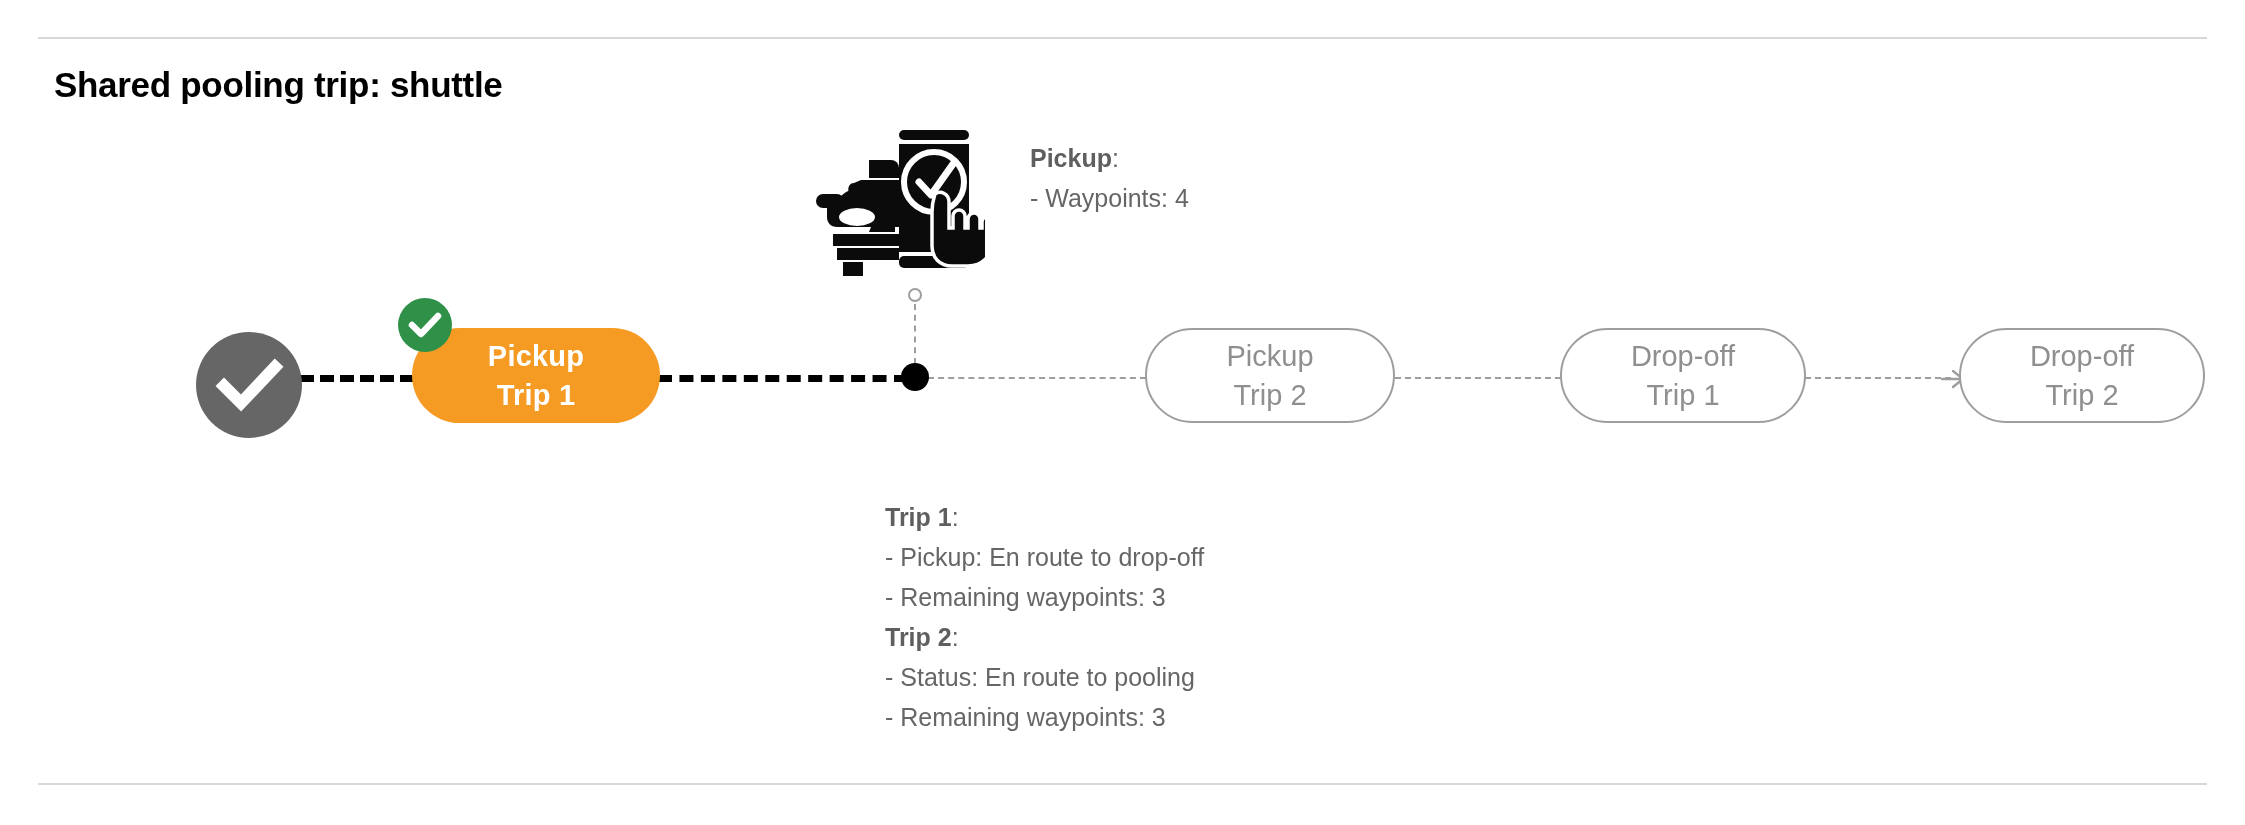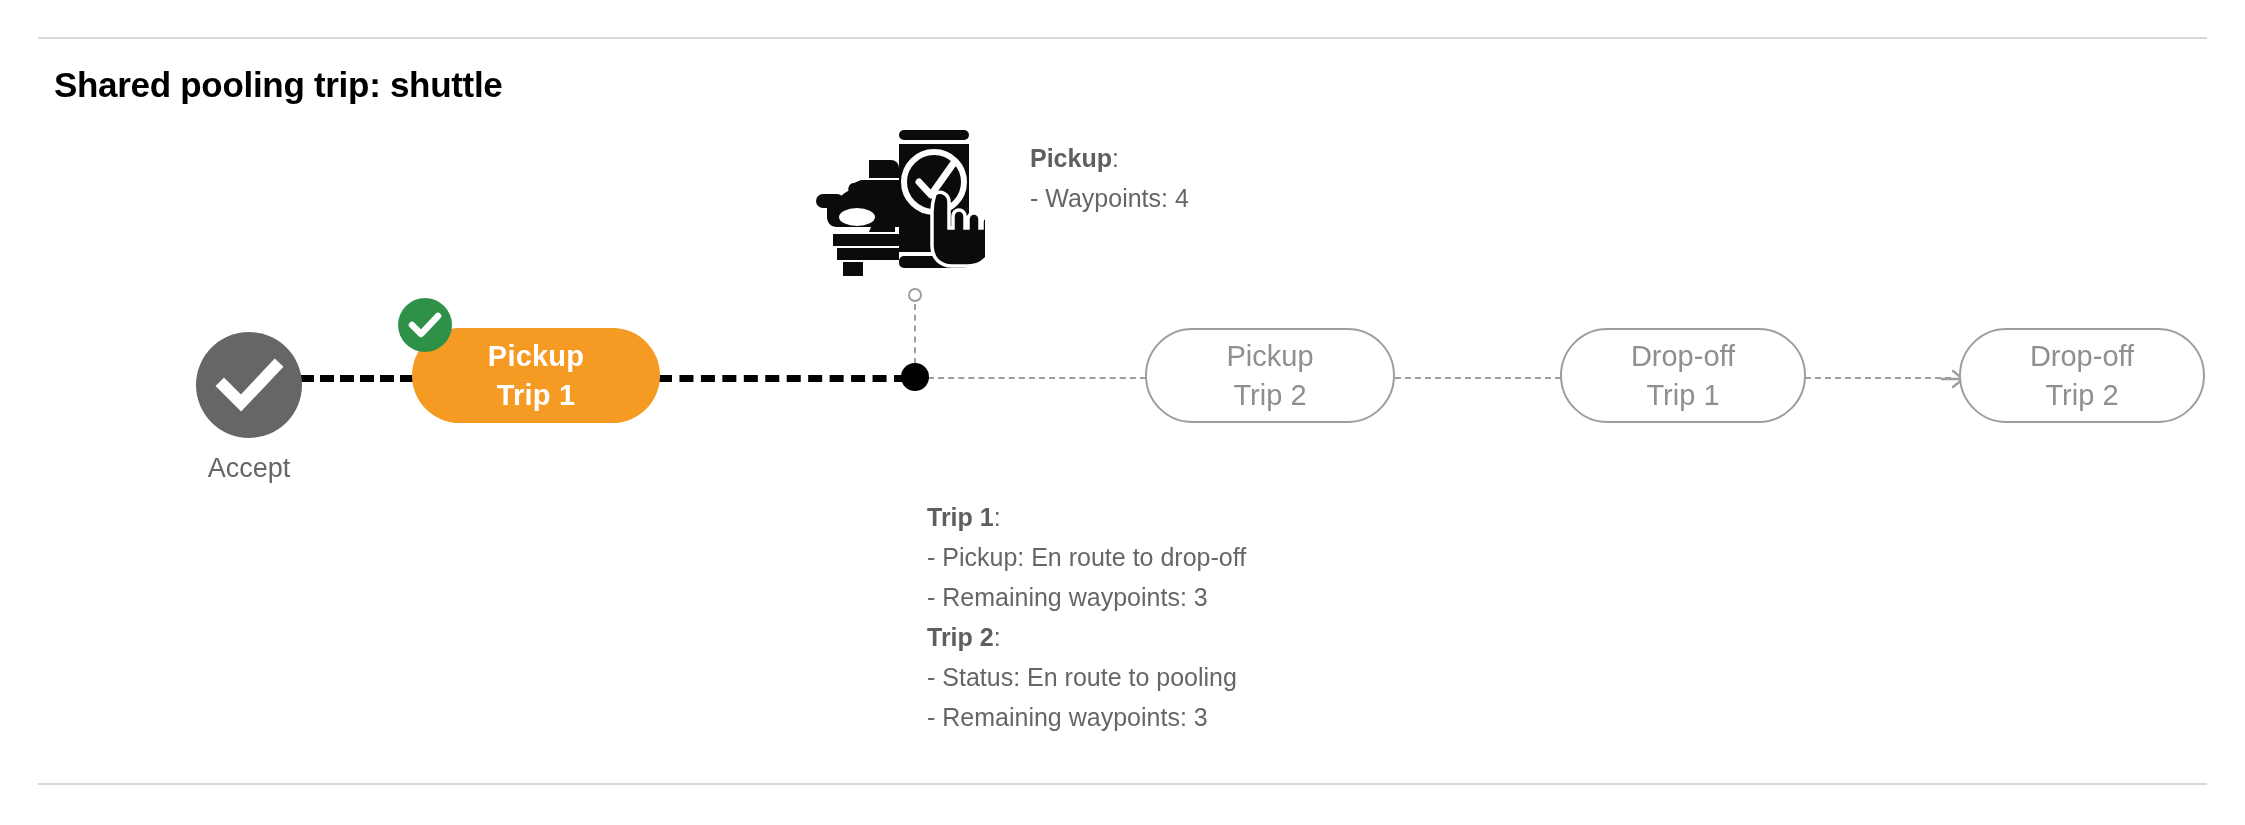--- a/index.html
+++ b/index.html
@@ -193,21 +193,21 @@
   .trips-info {
     position: absolute;
     left: 885px;
     top: 497px;
     font-size: 25px;
     line-height: 40px;
     color: #666666;
     white-space: nowrap;
   }
   .trips-info .hd { font-weight: bold; color: #5f5f5f; }
-  .trips-info .row { display: block; margin-left: 42px; }
+  .trips-info .row { display: block; }
 </style>
 </head>
 <body>
 
 <div id="page">
 
   <div class="rule top"></div>
   <div class="rule bottom"></div>
 
   <div class="page-title">Shared pooling trip: shuttle</div>
@@ -226,21 +226,20 @@
     <svg style="position:absolute; left:1940px; top:366px;" width="28" height="26" viewBox="0 0 28 26">
       <path d="M2 13 L22 13 M13 5 L23 13 L13 21" fill="none" stroke="#9e9e9e" stroke-width="2.4" stroke-linecap="round" stroke-linejoin="round"></path>
     </svg>
 
     <div class="accept-circle">
       <svg width="106" height="106" viewBox="0 0 106 106">
         <path d="M28 54 L45 71 L79 35" fill="none" stroke="#ffffff" stroke-width="12" stroke-linecap="square" stroke-linejoin="miter"></path>
       </svg>
     </div>
     <div class="accept-label">
-      <div>Accept</div>
     </div>
 
     <div class="pill-active">
       <span>Pickup</span>
       <span>Trip 1</span>
     </div>
     <div class="badge-check">
       <svg width="54" height="54" viewBox="0 0 54 54">
         <path d="M14 27 L23 36 L40 18" fill="none" stroke="#ffffff" stroke-width="6.5" stroke-linecap="round" stroke-linejoin="round"></path>
       </svg>

